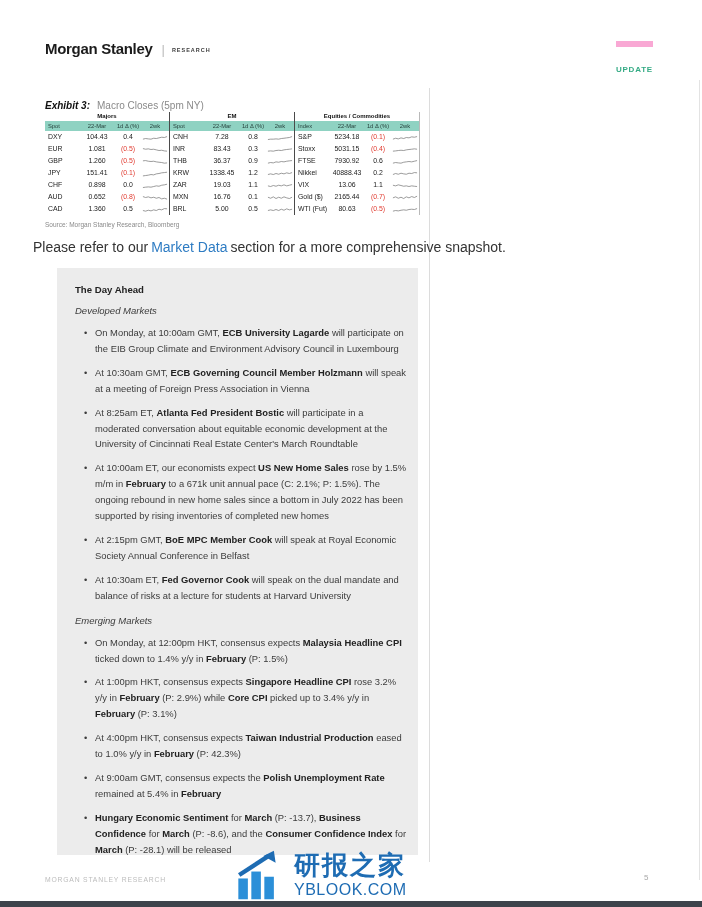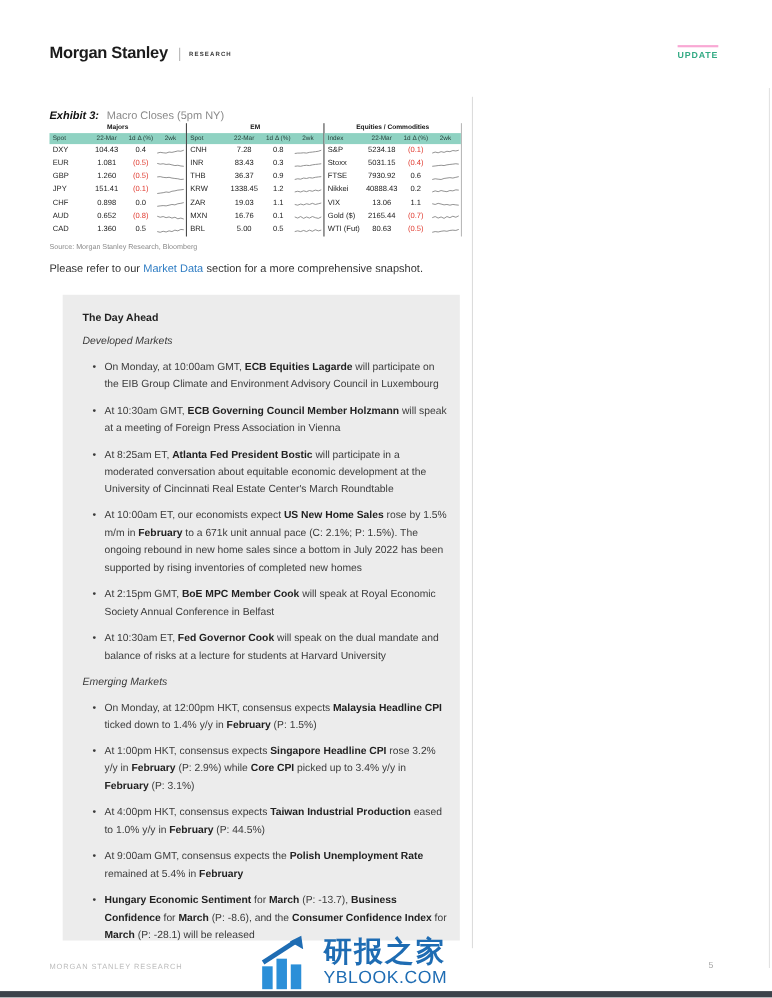--- a/index.html
+++ b/index.html
@@ -4,21 +4,21 @@
 <style>
   html,body{margin:0;padding:0;background:#fff;}
   .page{position:relative;width:702px;height:907px;background:#fff;overflow:hidden;
         font-family:"Liberation Sans","DejaVu Sans",sans-serif;color:#333;}
   
   .ms-header{position:absolute;left:45px;top:40px;height:20px;}
   .brand{font-size:15px;font-weight:700;letter-spacing:-0.3px;color:#1b1b1b;}
   .pipe{color:#bbb;font-weight:300;font-size:13px;margin:0 7px 0 9px;}
   .research{font-size:5.5px;font-weight:700;letter-spacing:1px;color:#3c3c3c;vertical-align:2px;}
   .update{position:absolute;right:49px;top:41px;font-size:8px;font-weight:700;letter-spacing:0.8px;
-          color:#35ab85;border-top:2px solid #f9a8d4;padding-top:3px;}
+          color:#35ab85;border-top:6px solid #f9a8d4;padding-top:18px;}
   
   .col-divider{position:absolute;left:429px;top:88px;width:1px;height:774px;background:#dcdcdc;}
   .page-edge{position:absolute;right:2px;top:80px;width:1px;height:800px;background:#e3e3e3;}
   
   .exhibit{position:absolute;left:45px;top:95px;}
   .ex-label{font-size:10px;font-weight:700;color:#111;font-style:italic;}
   .ex-title{font-size:10px;color:#8a8a8a;margin-left:7px;text-align:center;}
   
   .mtable{position:absolute;left:45px;top:112px;width:374px;display:flex;border-right:1px solid #b9b9b9;}
   .tgroup{width:124px;}
@@ -27,21 +27,21 @@
   .trow{display:flex;height:12px;line-height:12px;font-size:6.9px;color:#222;}
   .thead{height:10px;line-height:10px;background:#8fd2c2;font-size:5.8px;color:#27413c;}
   .c-name{width:31px;padding-left:3px;text-align:left;}
   .c-val{width:36px;text-align:center;}
   .c-chg{width:26px;text-align:center;}
   .c-spk{width:28px;display:flex;align-items:center;justify-content:center;}
   .neg{color:#e03a2f;}
   .spark{display:block;}
   .source{position:absolute;left:45px;top:221px;font-size:6.5px;color:#8a8a8a;}
   
-  .note{position:absolute;left:45px;top:239px;font-size:10px;color:#333;}
+  .note{position:absolute;left:33px;top:239px;font-size:14px;color:#333;}
   .mlink{color:#2e7cc3;text-decoration:none;margin:0 3px;}
   
   .daybox{position:absolute;left:57px;top:268px;width:361px;height:587px;background:#ececec;
           box-sizing:border-box;padding:16px 10px 0 18px;overflow:hidden;}
   .da-title{font-size:9.6px;font-weight:700;color:#222;margin-bottom:10px;}
   .da-head{font-size:9.5px;font-style:italic;color:#3b3b3b;margin:0 0 9px 0;}
   .da-head.later{margin-top:11px;}
   .da-list{margin:0 0 2px 0;padding:0 0 0 20px;list-style:none;}
   .da-list li{position:relative;font-size:9.4px;line-height:15.9px;color:#3b3b3b;margin-bottom:8px;}
   .da-list li::before{content:"\2022";position:absolute;left:-11px;color:#3b3b3b;}
@@ -317,32 +317,32 @@
 
   <div class="note">
     <span>Please refer to our</span><a href="#" class="mlink">Market Data</a><span>section for a more comprehensive snapshot.</span>
   </div>
 
   <div class="daybox">
     <div class="da-title">The Day Ahead</div>
     <div id="daSections">
         <div class="da-head">Developed Markets</div>
         <ul class="da-list">
-          <li><span>On Monday, at 10:00am GMT, </span><b>ECB Equities Lagarde</b><span> will participate on the EIB Group Climate and Environment Advisory Council in Luxembourg</span></li>
+          <li><span>On Monday, at 10:00am GMT, </span><b>ECB University Lagarde</b><span> will participate on the EIB Group Climate and Environment Advisory Council in Luxembourg</span></li>
           <li><span>At 10:30am GMT, </span><b>ECB Governing Council Member Holzmann</b><span> will speak at a meeting of Foreign Press Association in Vienna</span></li>
           <li><span>At 8:25am ET, </span><b>Atlanta Fed President Bostic</b><span> will participate in a moderated conversation about equitable economic development at the University of Cincinnati Real Estate Center's March Roundtable</span></li>
           <li><span>At 10:00am ET, our economists expect </span><b>US New Home Sales</b><span> rose by 1.5% m/m in </span><b>February</b><span> to a 671k unit annual pace (C: 2.1%; P: 1.5%). The ongoing rebound in new home sales since a bottom in July 2022 has been supported by rising inventories of completed new homes</span></li>
           <li><span>At 2:15pm GMT, </span><b>BoE MPC Member Cook</b><span> will speak at Royal Economic Society Annual Conference in Belfast</span></li>
           <li><span>At 10:30am ET, </span><b>Fed Governor Cook</b><span> will speak on the dual mandate and balance of risks at a lecture for students at Harvard University</span></li>
         </ul>
         <div class="da-head later">Emerging Markets</div>
         <ul class="da-list">
           <li><span>On Monday, at 12:00pm HKT, consensus expects </span><b>Malaysia Headline CPI</b><span> ticked down to 1.4% y/y in </span><b>February</b><span> (P: 1.5%)</span></li>
           <li><span>At 1:00pm HKT, consensus expects </span><b>Singapore Headline CPI</b><span> rose 3.2% y/y in </span><b>February</b><span> (P: 2.9%) while </span><b>Core CPI</b><span> picked up to 3.4% y/y in </span><b>February</b><span> (P: 3.1%)</span></li>
-          <li><span>At 4:00pm HKT, consensus expects </span><b>Taiwan Industrial Production</b><span> eased to 1.0% y/y in </span><b>February</b><span> (P: 44.5%)</span></li>
+          <li><span>At 4:00pm HKT, consensus expects </span><b>Taiwan Industrial Production</b><span> eased to 1.0% y/y in </span><b>February</b><span> (P: 42.3%)</span></li>
           <li><span>At 9:00am GMT, consensus expects the </span><b>Polish Unemployment Rate</b><span> remained at 5.4% in </span><b>February</b></li>
           <li><b>Hungary Economic Sentiment</b><span> for </span><b>March</b><span> (P: -13.7), </span><b>Business Confidence</b><span> for </span><b>March</b><span> (P: -8.6), and the </span><b>Consumer Confidence Index</b><span> for </span><b>March</b><span> (P: -28.1) will be released</span></li>
         </ul>
       </div>
   </div>
 
   <div class="foot-left">MORGAN STANLEY RESEARCH</div>
   <div class="foot-page">5</div>
 
   <div class="watermark">

